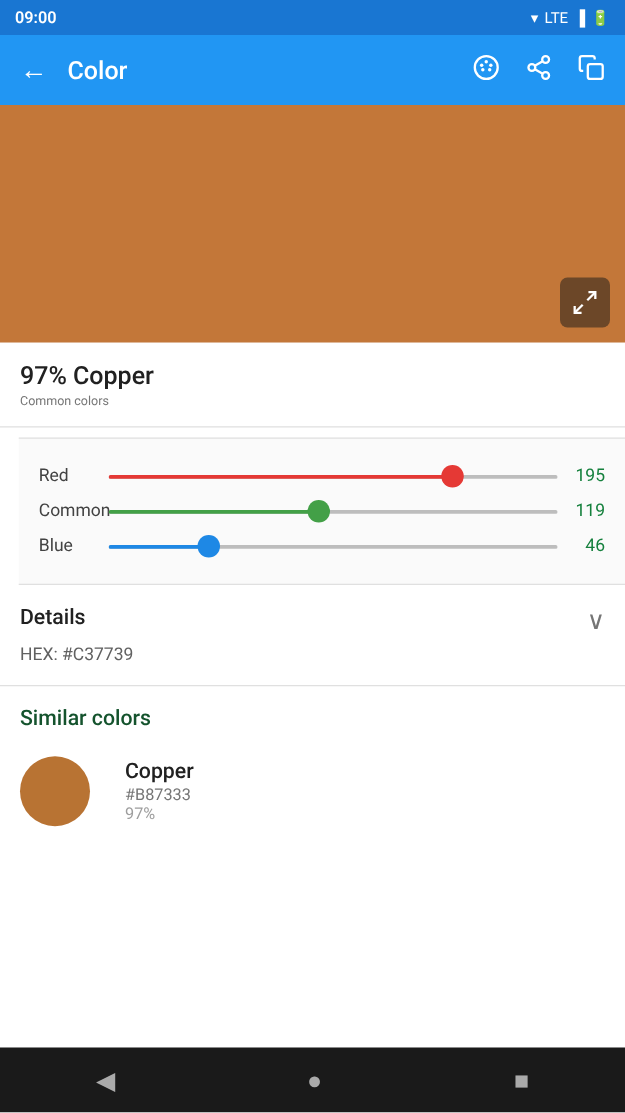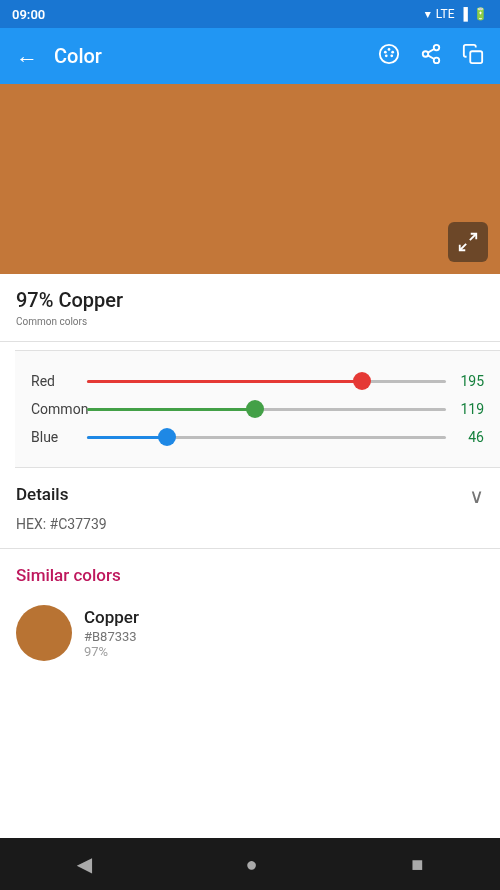--- a/index.html
+++ b/index.html
@@ -219,36 +219,36 @@
       margin-top: 8px;
     }
 
     
     .similar-section {
       padding: 16px 16px;
     }
     .similar-title {
       font-size: 17px;
       font-weight: 500;
-      color: #be185d;
+      color: #14532d;
       margin-bottom: 12px;
     }
     .color-item {
       display: flex;
       align-items: center;
       padding: 8px 0;
     }
     .color-swatch {
       width: 56px;
       height: 56px;
       border-radius: 50%;
       flex-shrink: 0;
     }
     .color-item-info {
-      margin-left: 12px;
+      margin-left: 28px;
     }
     .color-item-name {
       font-size: 17px;
       font-weight: 500;
       color: #212121;
     }
     .color-item-hex {
       font-size: 13px;
       color: #757575;
       margin-top: 2px;

